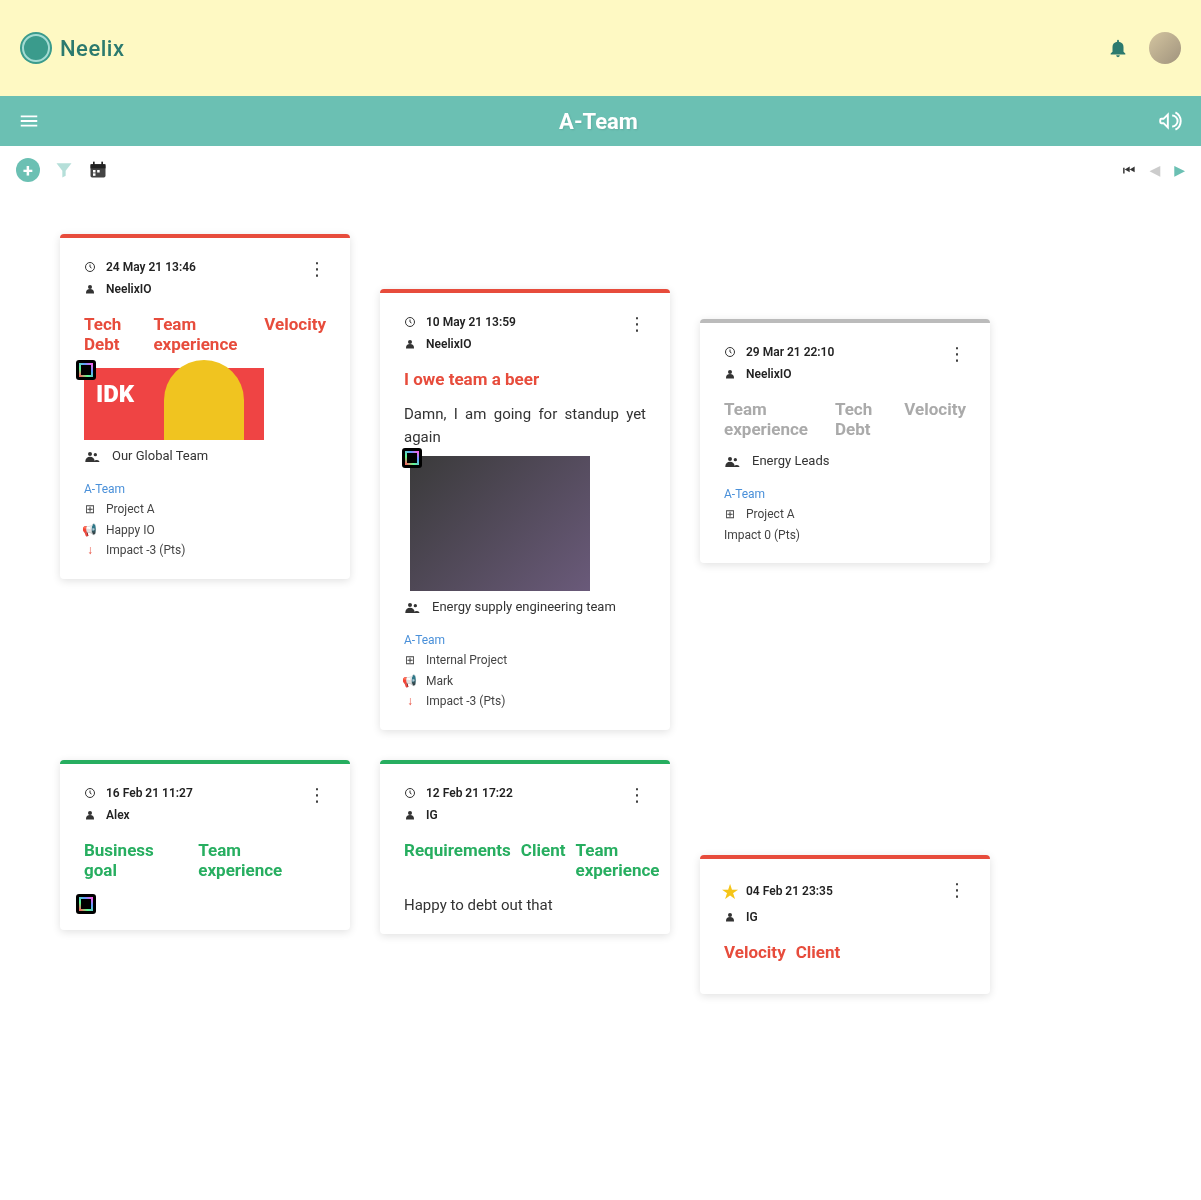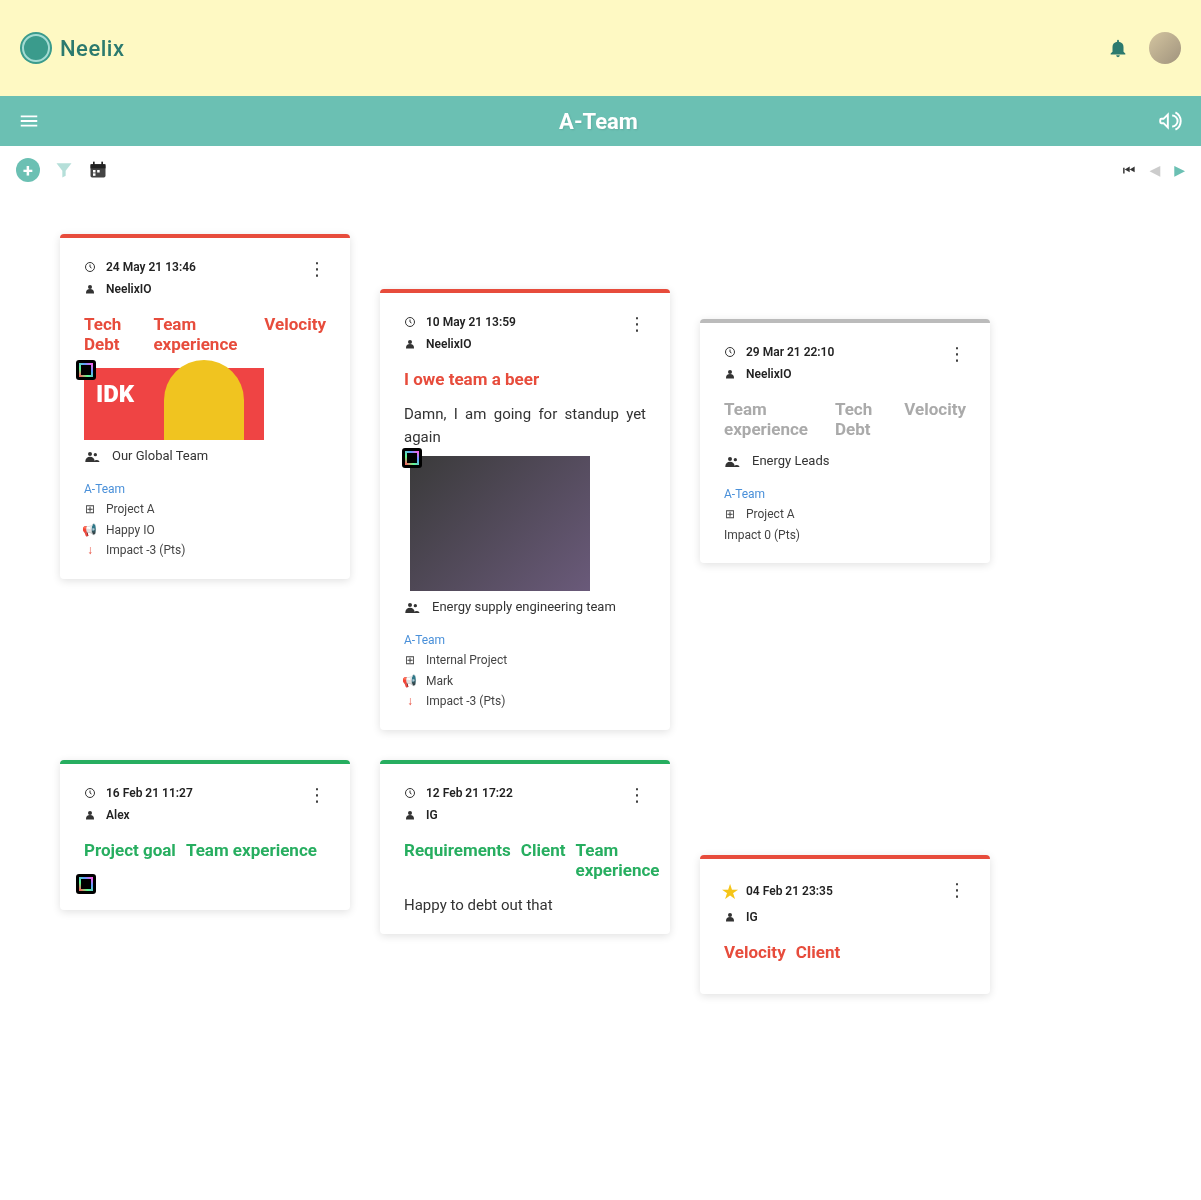--- a/index.html
+++ b/index.html
@@ -334,21 +334,21 @@
                   <circle cx="12" cy="8" r="4"></circle>
                   <path d="M4 21v-1a7 7 0 0 1 16 0v1z"></path>
                 </svg>
               </span>
               <span>Alex</span>
             </div>
         </div>
         <span class="more-btn">⋮</span>
       </div>
       <div class="tags">
-        <div class="tag tag-green">Project goal</div>
+        <div class="tag tag-green">Business goal</div>
         <div class="tag tag-green">Team experience</div>
       </div>
       <div style="position:relative; margin-top:6px; height:18px;">
           <div class="giphy-badge" style="top:0; left:-8px;"></div>
         </div>
     </div>
   </div>
 
   <div class="card">
     <div class="card-top-border border-green"></div>

